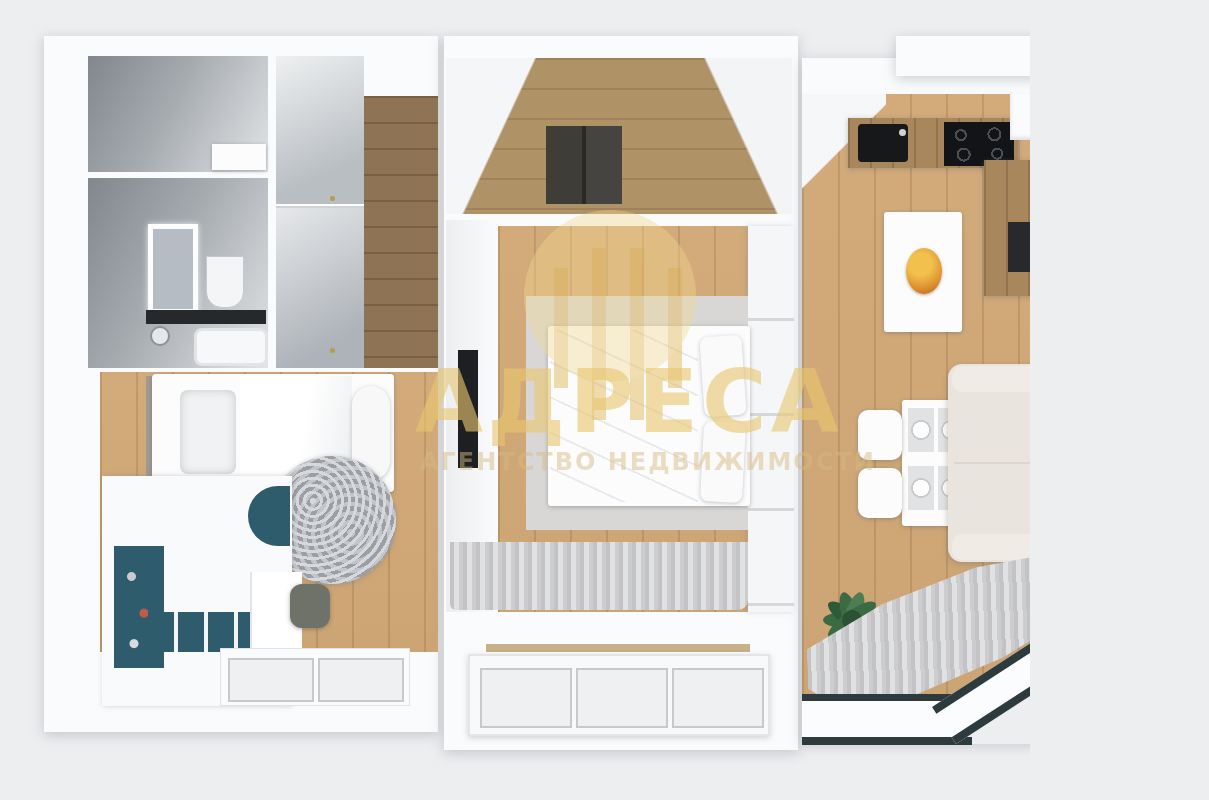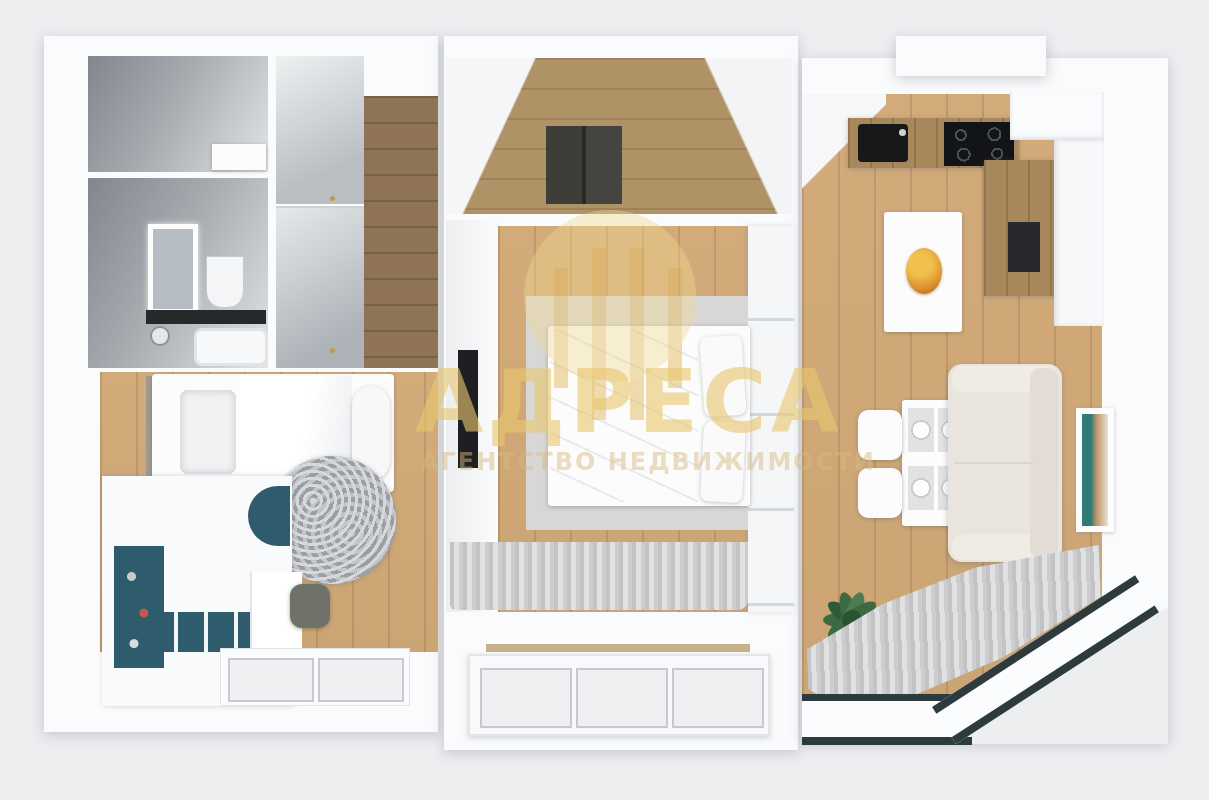--- a/index.html
+++ b/index.html
@@ -1,16 +1,16 @@
 <!DOCTYPE html>
 <html><head>
 <meta charset="utf-8">
 <style>
   html,body{margin:0;padding:0;background:#edeef0;font-family:"DejaVu Sans","Liberation Sans",sans-serif;}
-  .scene{position:relative;width:1209px;height:800px;background:#edeef0;overflow:hidden;}
+  .scene{position:relative;width:1030px;height:800px;background:#edeef0;overflow:hidden;}
   .abs{position:absolute;}
   .white-slab{background:#fafbfc;box-shadow:0 3px 12px rgba(130,135,142,.38);}
   .gray-room{background:linear-gradient(118deg,#82878e 0%,#a6abb0 45%,#e2e4e6 100%);}
   .wood-v{background-color:#d0a878;background-image:repeating-linear-gradient(90deg,rgba(106,79,47,.20) 0 2px,transparent 2px 36px),linear-gradient(180deg,rgba(214,174,126,.55),rgba(201,162,114,.55));}
   .wood-h{background-color:#b09267;background-image:repeating-linear-gradient(180deg,rgba(96,72,44,.22) 0 2px,transparent 2px 30px);}
   .wood-dark{background-color:#8e7454;background-image:repeating-linear-gradient(180deg,rgba(60,45,28,.28) 0 2px,transparent 2px 26px);}
   .counter-wood{background-color:#a8875c;background-image:repeating-linear-gradient(90deg,rgba(80,60,35,.25) 0 2px,transparent 2px 22px);}
   .teal{background:#2f5c6c;}
   .furn{background:#fcfcfd;box-shadow:0 1px 4px rgba(90,95,100,.45);}
   .soft{box-shadow:0 1px 5px rgba(100,105,112,.4);}

